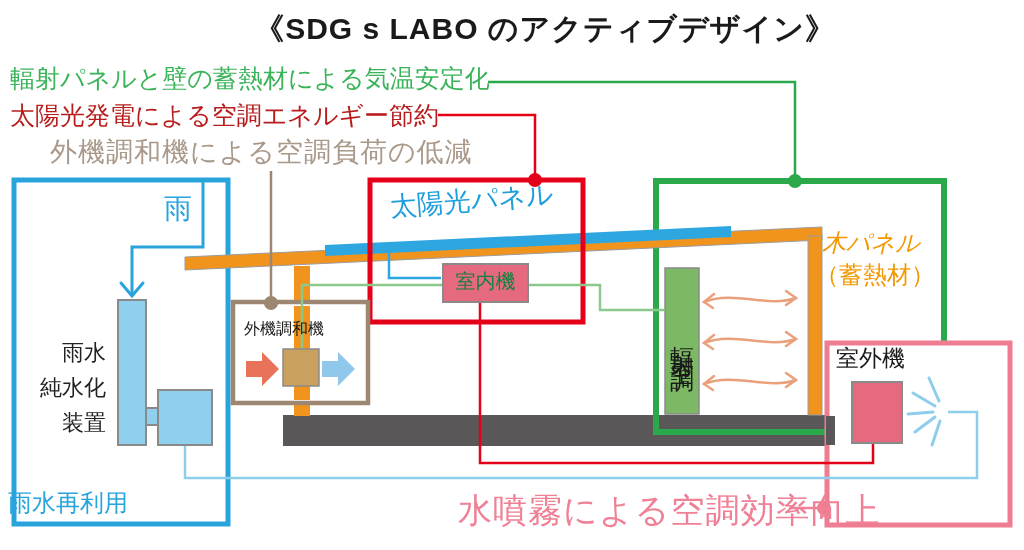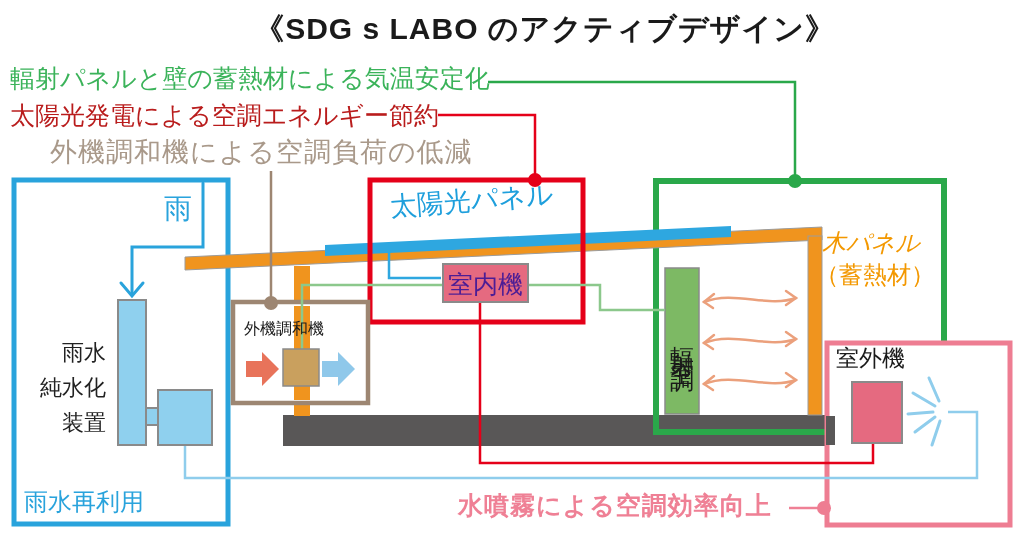--- a/index.html
+++ b/index.html
@@ -4,26 +4,26 @@
 <style>
   html,body{margin:0;padding:0;background:#ffffff;}
   #stage{position:relative;width:1024px;height:550px;background:#fff;overflow:hidden;
          font-family:"Liberation Sans","DejaVu Sans",sans-serif;}
   #art{position:absolute;left:0;top:0;}
   .txt{position:absolute;white-space:nowrap;line-height:1.15;}
   .title{font-weight:bold;font-size:30px;color:#1a1a1a;text-align:center;letter-spacing:1px;}
   .a1{font-size:25px;color:#3bb35a;}
   .a2{font-size:25px;color:#b91c1c;}
   .a3{font-size:27px;color:#a9998a;letter-spacing:1px;}
-  .a4{font-size:25px;color:#ef8095;letter-spacing:1px;font-weight:bold;}
+  .a4{font-size:34px;color:#ef8095;letter-spacing:1px;}
   .rain{font-size:28px;color:#29a3dc;}
   .purifier{font-size:22px;color:#222;text-align:right;line-height:35px;white-space:normal;}
   .reuse{font-size:24px;color:#29a3dc;}
   .solarpanel{font-size:27px;color:#1e9fdc;transform:rotate(-4.5deg);transform-origin:left center;}
-  .indoor{font-size:25px;color:#4c1d95;text-align:center;}
+  .indoor{font-size:20px;color:#15803d;text-align:center;}
   .oah{font-size:16px;color:#1a1a1a;}
   .radiant{font-size:24px;color:#1a1a1a;writing-mode:vertical-rl;letter-spacing:7px;
            display:flex;align-items:center;justify-content:center;}
   .wood{font-size:24px;color:#f39800;}
   .outdoor{font-size:23px;color:#1a1a1a;}
 </style>
 </head>
 <body>
 
 <div id="stage">
@@ -116,21 +116,21 @@
 
   <div class="txt a1" style="left:10px;top:64px;">輻射パネルと壁の蓄熱材による気温安定化</div>
   <div class="txt a2" style="left:10px;top:101px;">太陽光発電による空調エネルギー節約</div>
   <div class="txt a3" style="left:10px;top:137px;margin-left:40px;">外機調和機による空調負荷の低減</div>
   <div class="txt a4" style="left:458px;top:491px;">水噴霧による空調効率向上</div>
 
   <div class="txt rain" style="left:164px;top:193px;">雨</div>
 
   <div class="purifier" style="position:absolute;left:28px;top:335px;width:78px;"><span>雨水</span><br><span>純水化</span><br><span>装置</span></div>
 
-  <div class="txt reuse" style="left:24px;top:489px;font-family:Liberation Serif, serif;">雨水再利用</div>
+  <div class="txt reuse" style="left:8px;top:489px;">雨水再利用</div>
 
   <div class="txt solarpanel" style="left:390px;top:192px;">太陽光パネル</div>
 
   <div class="txt indoor" style="left:443px;top:270px;width:85px;">室内機</div>
 
   <div class="txt oah" style="left:244px;top:320px;">外機調和機</div>
 
   <div class="radiant" style="position:absolute;left:665px;top:270px;width:34px;height:142px;">輻射空調</div>
 
   <div class="txt wood" style="left:822px;top:229px;font-style:italic;">木パネル</div>

